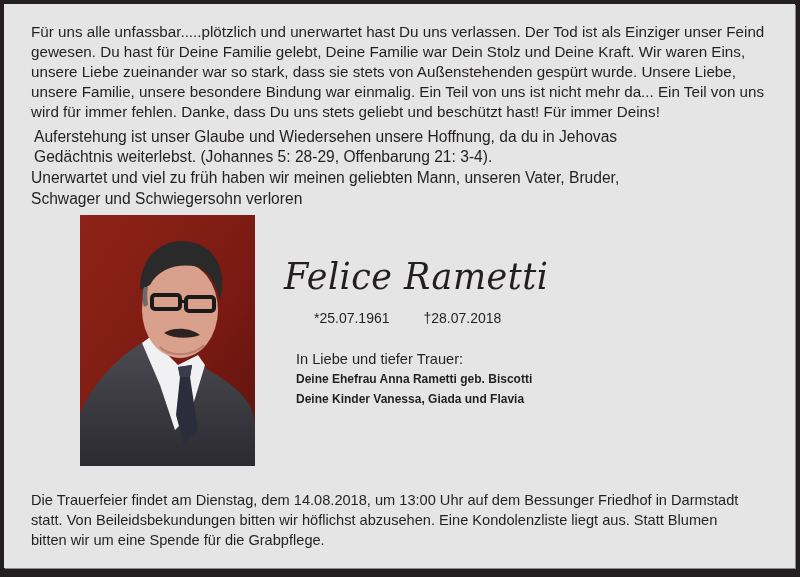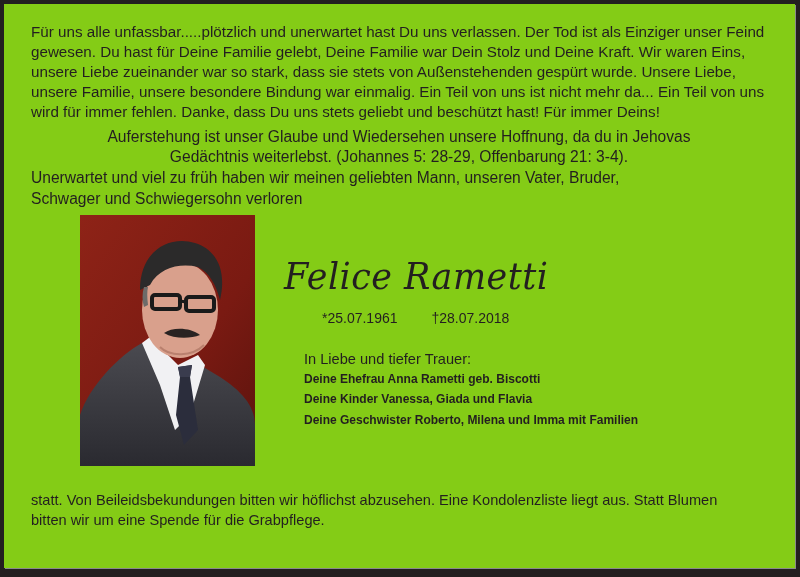--- a/index.html
+++ b/index.html
@@ -1,33 +1,33 @@
 <!DOCTYPE html>
 <html><head>
 <meta charset="utf-8">
 <style>
   html, body { margin:0; padding:0; }
   body { width:800px; height:577px; background:#231f20; position:relative; overflow:hidden; }
   .page {
     position:absolute; left:4px; top:4px; width:791px; height:564px;
-    background:#84cc16; box-shadow: 1px 1px 0 #8a8a8a;
+    background:#e5e5e5; box-shadow: 1px 1px 0 #8a8a8a;
   }
   .txt { position:absolute; font-family:"Liberation Sans", sans-serif; color:#231f20; font-size:15.2px; line-height:20px; margin:0; }
   .intro { left:27px; top:18px; width:760px; }
   .intro span { display:block; white-space:nowrap; }
-  .verse { left:30px; top:123px; width:730px; text-align:center; font-size:15.6px; line-height:20px; }
+  .verse { left:30px; top:123px; width:730px; font-size:15.6px; line-height:20px; }
   .verse span { display:block; white-space:nowrap; }
   .lost { left:27px; top:163px; width:740px; font-size:15.6px; line-height:21px; }
   .lost span { display:block; white-space:nowrap; }
   .photo { position:absolute; left:76px; top:211px; width:175px; height:251px; overflow:hidden; background:#7e1b14; }
   .name { position:absolute; left:280px; top:250px; font-family:"DejaVu Serif", serif; font-style:italic; font-size:38px; color:#231f20; letter-spacing:0.5px; white-space:nowrap; transform:scaleX(0.92); transform-origin:left top; }
   .dates { position:absolute; left:310px; top:306px; font-family:"Liberation Sans", sans-serif; font-size:14px; color:#231f20; white-space:nowrap; }
-  .dates span { display:inline-block;margin-left:8px; }
+  .dates span { display:inline-block; }
   .dates .d2 { margin-left:30px; }
-  .mourners { left:300px; top:345px; width:480px; }
+  .mourners { left:292px; top:345px; width:480px; }
   .mourners .lead { display:block; font-size:14.6px; line-height:20px; white-space:nowrap; }
   .mourners .m { display:block; font-weight:bold; font-size:12px; line-height:20.4px; white-space:nowrap; }
   .funeral { left:27px; top:486px; width:760px; font-size:14.6px; line-height:20px; }
   .funeral span { display:block; white-space:nowrap; }
 </style>
 </head>
 <body>
 
 <div class="page">
 
@@ -82,21 +82,21 @@
 
   <div class="dates">
     <span class="d1">*25.07.1961</span>
     <span class="d2">†28.07.2018</span>
   </div>
 
   <div class="txt mourners">
     <span class="lead">In Liebe und tiefer Trauer:</span>
     <span class="m">Deine Ehefrau Anna Rametti geb. Biscotti</span>
     <span class="m">Deine Kinder Vanessa, Giada und Flavia</span>
-    <span class="m">Deine Geschwister Roberto, Milena und Imma mit Familien</span>
   </div>
 
   <p class="txt funeral">
+    <span>Die Trauerfeier findet am Dienstag, dem 14.08.2018, um 13:00 Uhr auf dem Bessunger Friedhof in Darmstadt</span>
     <span>statt. Von Beileidsbekundungen bitten wir höflichst abzusehen. Eine Kondolenzliste liegt aus. Statt Blumen</span>
     <span>bitten wir um eine Spende für die Grabpflege.</span>
   </p>
 
 </div>
 
 </body></html>

